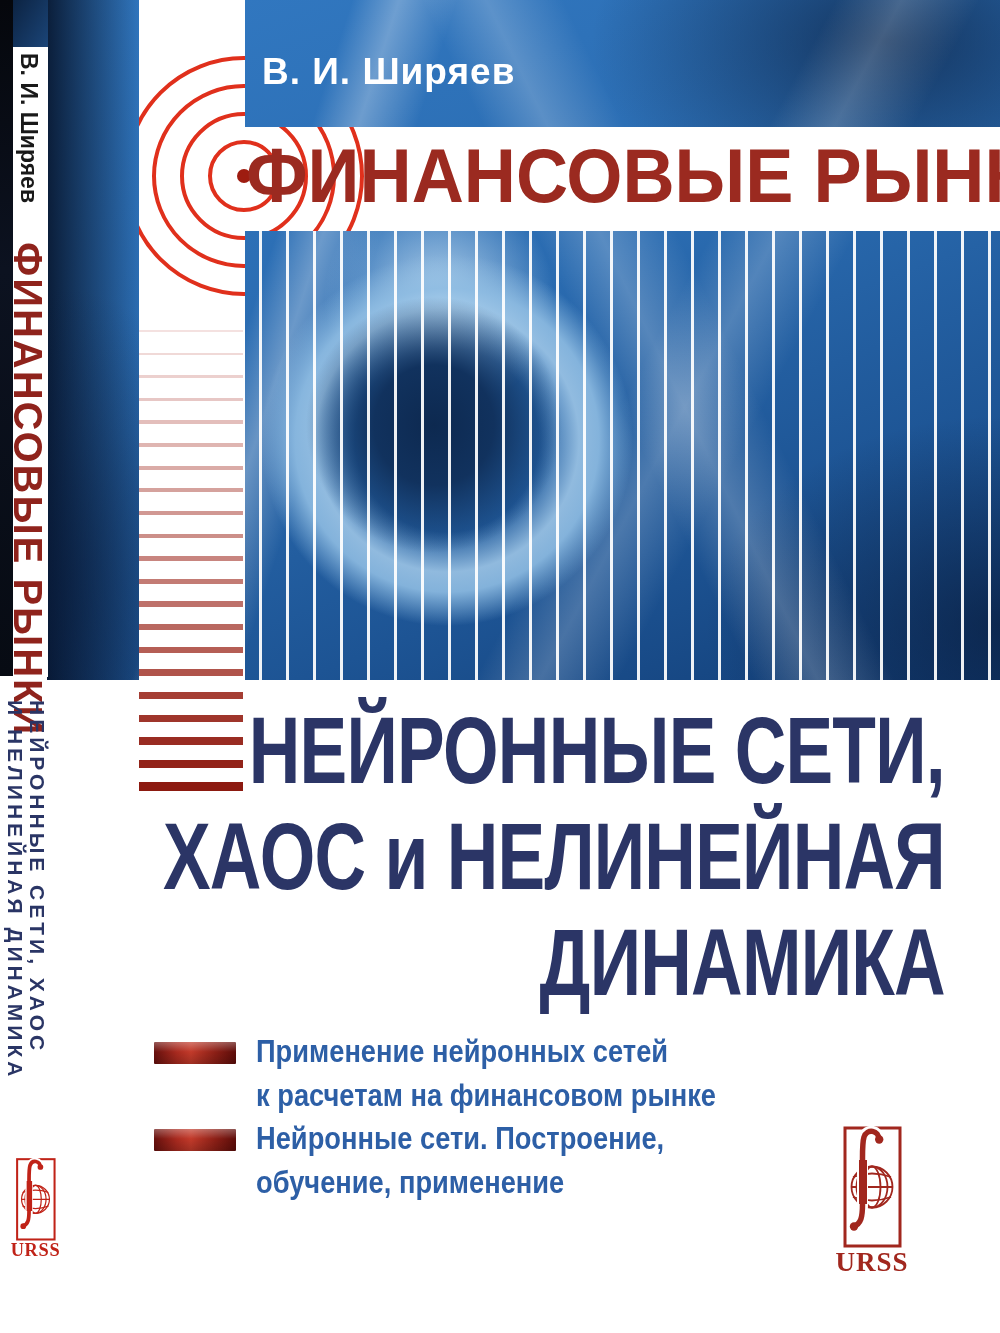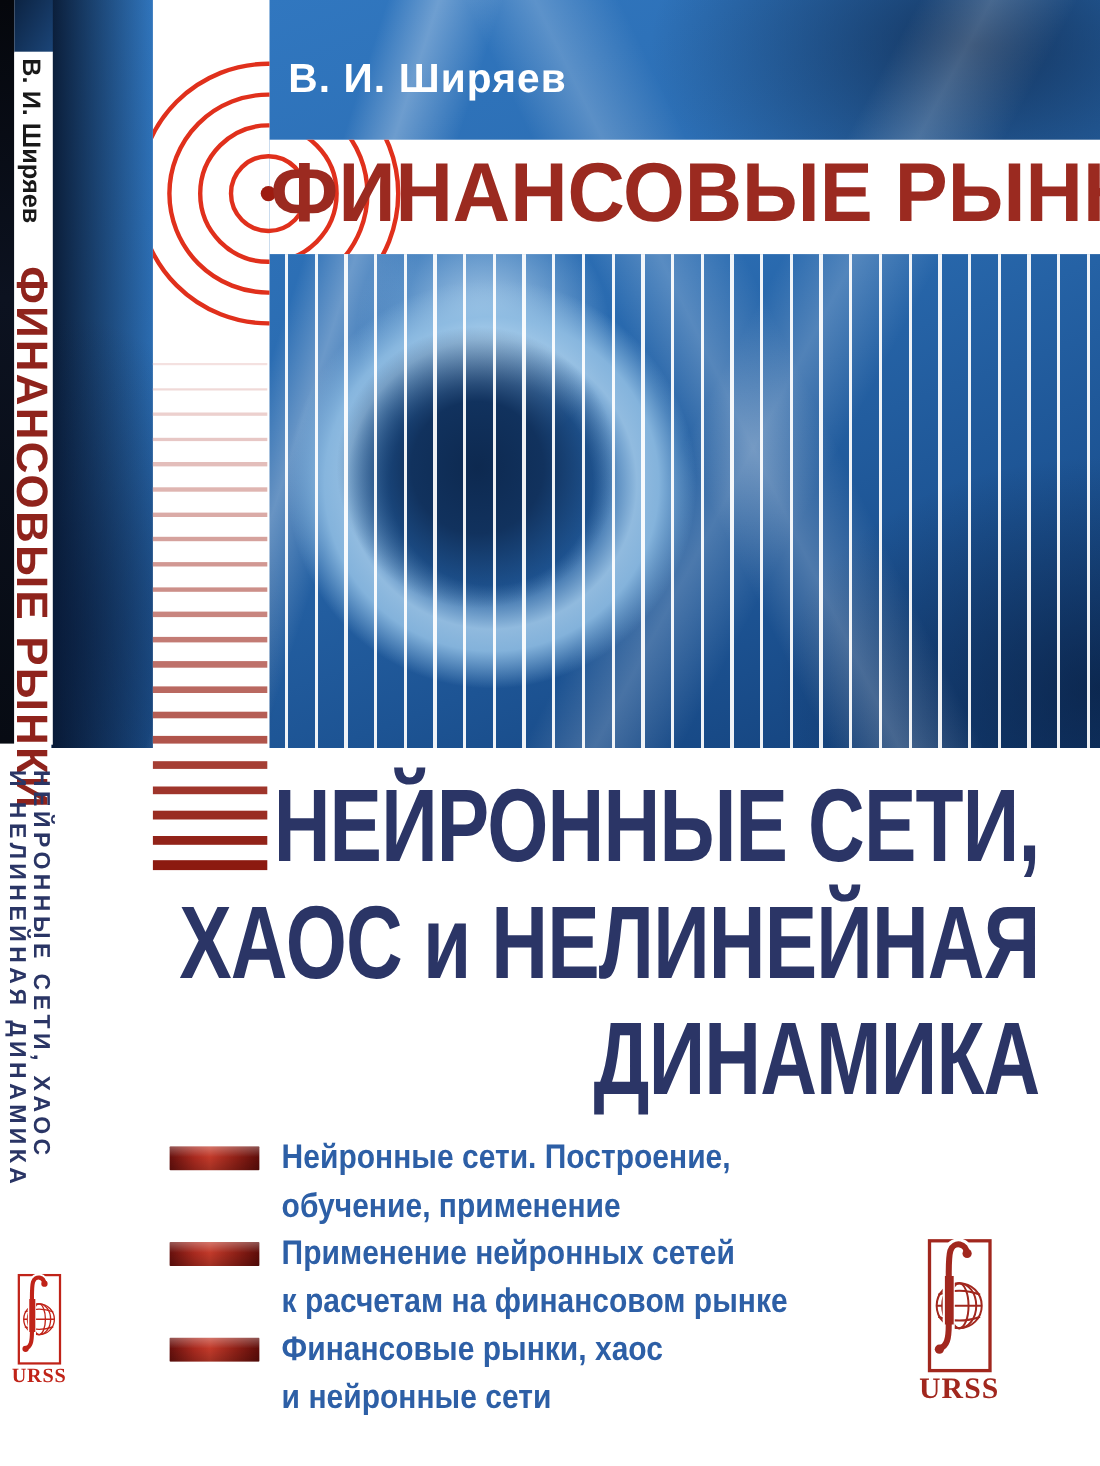--- a/index.html
+++ b/index.html
@@ -128,36 +128,29 @@
   <div class="abs main-title">
     <div class="tl">НЕЙРОННЫЕ СЕТИ,</div>
     <div class="tl">ХАОС и НЕЛИНЕЙНАЯ</div>
     <div class="tl">ДИНАМИКА</div>
   </div>
 
   <div class="abs bullets">
     <div class="bullet-row">
       <div class="bullet-bar"></div>
       <div class="bullet-text">
-        <div>Нейронные сети. Построение,</div>
-        <div>обучение, применение</div>
-      </div>
-    </div>
-    <div class="bullet-row">
-      <div class="bullet-bar"></div>
-      <div class="bullet-text">
         <div>Применение нейронных сетей</div>
         <div>к расчетам на финансовом рынке</div>
       </div>
     </div>
     <div class="bullet-row">
       <div class="bullet-bar"></div>
       <div class="bullet-text">
-        <div>Финансовые рынки, хаос</div>
-        <div>и нейронные сети</div>
+        <div>Нейронные сети. Построение,</div>
+        <div>обучение, применение</div>
       </div>
     </div>
   </div>
 
   <svg class="abs logo-cover" viewBox="0 0 72 158">
     <defs>
       <symbol id="urss-logo" viewBox="0 0 72 158">
         <rect x="9" y="8" width="55" height="118" fill="none" stroke="currentColor" stroke-width="3"></rect>
         <g fill="none" stroke="currentColor" stroke-width="1.8">
           <circle cx="36" cy="67" r="20.5"></circle>

